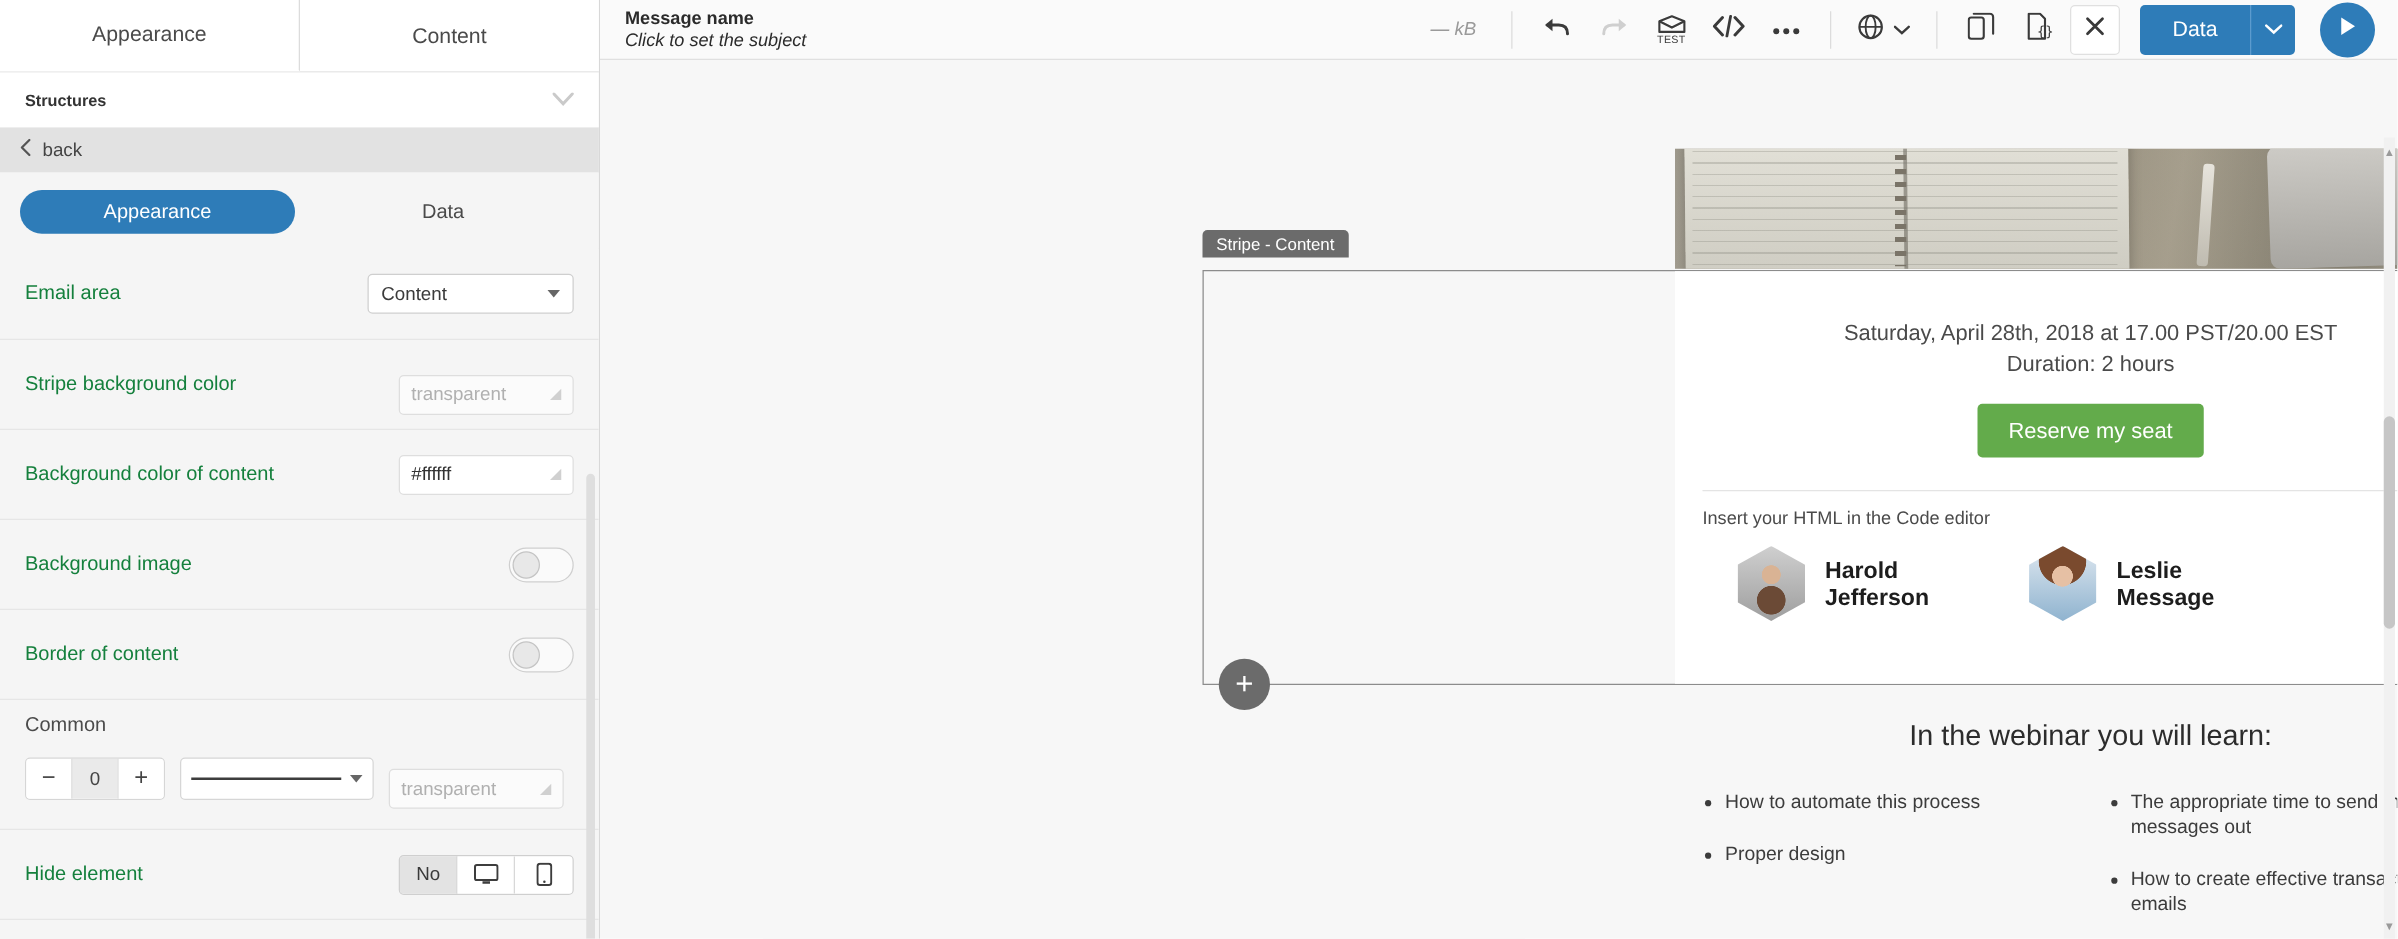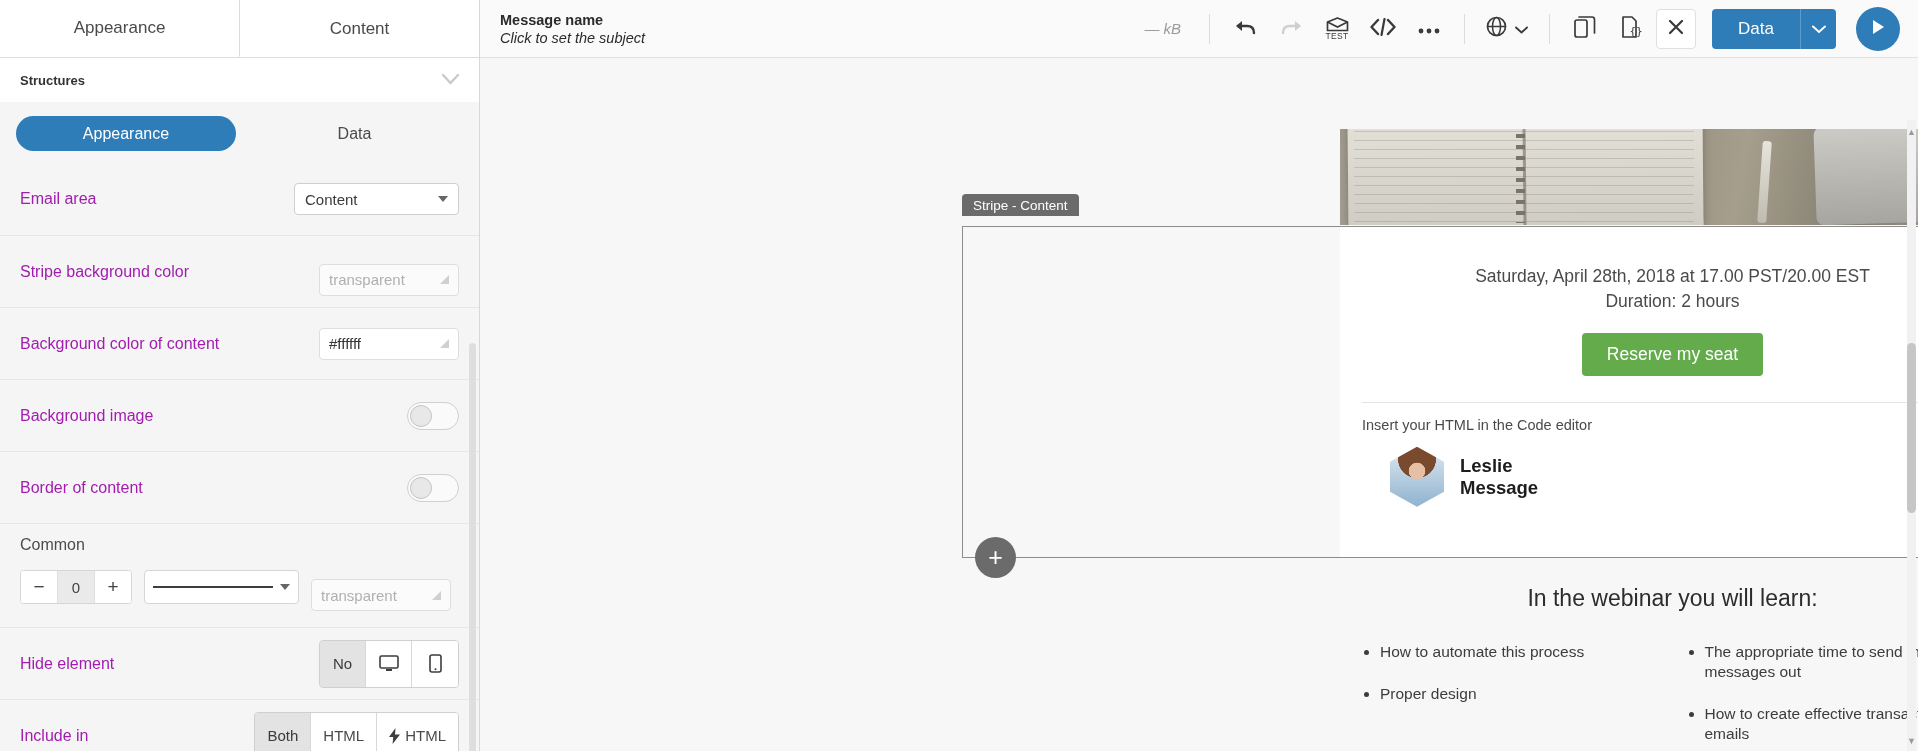--- a/index.html
+++ b/index.html
@@ -52,21 +52,21 @@
     flex: 1; text-align: center; font-size: 16px; color: #4a4a4a; cursor: pointer;
   }
 
   .prop-scroll { flex: 1; overflow: hidden; position: relative; background: #f5f5f5; }
   .prop-row {
     display: flex; align-items: center; justify-content: space-between;
     padding: 0 20px; border-top: 1px solid #e6e6e6; min-height: 72px;
     background: #f5f5f5;
   }
   .prop-row.first { border-top: none; }
-  .prop-label { font-size: 16px; color: #a21caf; }
+  .prop-label { font-size: 16px; color: #15803d; }
   .prop-control { display: flex; align-items: center; }
 
   .select-box {
     width: 165px; height: 32px; background: #fff; border: 1px solid #cfcfcf;
     border-radius: 4px; display: flex; align-items: center; justify-content: space-between;
     padding: 0 10px; font-size: 15px; color: #3a3a3a; cursor: pointer;
   }
   .select-caret { width:0;height:0;border-left:5px solid transparent;border-right:5px solid transparent;border-top:6px solid #666; }
 
   .color-input {
@@ -100,38 +100,38 @@
   .stepper .num {
     width: 38px; display: flex; align-items: center; justify-content: center;
     background: #eaeaea; font-size: 15px; color: #444; border-left:1px solid #e0e0e0; border-right:1px solid #e0e0e0;
   }
   .line-select {
     width: 155px; height: 34px; background: #fff; border: 1px solid #d6d6d6; border-radius: 4px;
     display: flex; align-items: center; padding: 0 8px; justify-content: space-between; cursor: pointer;
   }
   .line-sample { flex: 1; height: 2px; background: #3d3d3d; margin-right: 7px; }
 
-  .segmented { display: flex; height: 48px; border: 1px solid #cfcfcf; border-radius: 4px; overflow: hidden; }
+  .segmented { display: flex; height: 32px; border: 1px solid #cfcfcf; border-radius: 4px; overflow: hidden; }
   .seg {
     min-width: 46px; padding: 0 12px; display: flex; align-items: center; justify-content: center;
     background: #fff; color: #4a4a4a; font-size: 15px; cursor: pointer; border-right: 1px solid #d8d8d8;
   }
   .seg:last-child { border-right: none; }
   .seg.active { background: #e3e3e3; color: #3a3a3a; }
   .seg svg { display: block; }
 
   .panel-scrollbar {
     position: absolute; right: 3px; top: 180px; width: 7px; height: 560px;
     background: #dedede; border-radius: 4px;
   }
 
   
   .main { flex: 1; display: flex; flex-direction: column; position: relative; background:#fafafa; }
   .topbar {
-    height: 58px; background: #fafafa; border-bottom: 1px solid #e0e0e0;
+    height: 48px; background: #fafafa; border-bottom: 1px solid #e0e0e0;
     display: flex; align-items: center; padding: 0 18px 0 20px; gap: 4px;
   }
   .msg-block { display: flex; flex-direction: column; justify-content: center; gap: 2px; }
   .msg-name { font-size: 14.5px; font-weight: bold; color: #2b2b2b; }
   .msg-sub { font-size: 14.5px; font-style: italic; color: #2b2b2b; cursor: pointer; }
   .spacer { flex: 1; }
   .kb { font-size: 15px; color: #9a9a9a; font-style: italic; margin-right: 14px; }
   .tb-sep { width: 1px; height: 30px; background: #dcdcdc; margin: 0 10px; }
   .tb-btn {
     width: 42px; height: 42px; display: flex; align-items: center; justify-content: center;
@@ -278,20 +278,28 @@
 
     <div class="structures-bar">
       <span class="structures-title">Structures</span>
       <span class="chev-down">
         <svg width="17" height="11" viewBox="0 0 17 11">
             <path d="M1 1 L8.5 9 L16 1" stroke="#cacaca" stroke-width="2.4" fill="none" stroke-linecap="round"></path>
           </svg>
       </span>
     </div>
 
+    <div class="back-bar">
+      <span class="back-chev">
+        <svg width="9" height="14" viewBox="0 0 9 14">
+            <path d="M7.5 1 L1.5 7 L7.5 13" stroke="#555" stroke-width="1.8" fill="none" stroke-linecap="round" stroke-linejoin="round"></path>
+          </svg>
+      </span>
+      <span>back</span>
+    </div>
 
     <div class="subtabs">
       <div class="pill">Appearance</div>
       <div class="subtab-plain">Data</div>
     </div>
 
     <div class="prop-scroll">
 
       <div class="prop-row first">
         <span class="prop-label">Email area</span>
@@ -542,20 +550,27 @@
           <div>Duration: 2 hours</div>
         </div>
         <div class="cta-wrap">
           <span class="cta">Reserve my seat</span>
         </div>
         <div class="hr"></div>
         <div class="insert-note">Insert your HTML in the Code editor</div>
 
         <div class="speakers">
           <div class="speaker">
+            <span class="hexa m"></span>
+            <span class="speaker-name">
+              <span>Harold</span><br>
+              <span>Jefferson</span>
+            </span>
+          </div>
+          <div class="speaker">
             <span class="hexa f"></span>
             <span class="speaker-name">
               <span>Leslie</span><br>
               <span>Message</span>
             </span>
           </div>
         </div>
       </div>
 
       <div class="learn-section">

